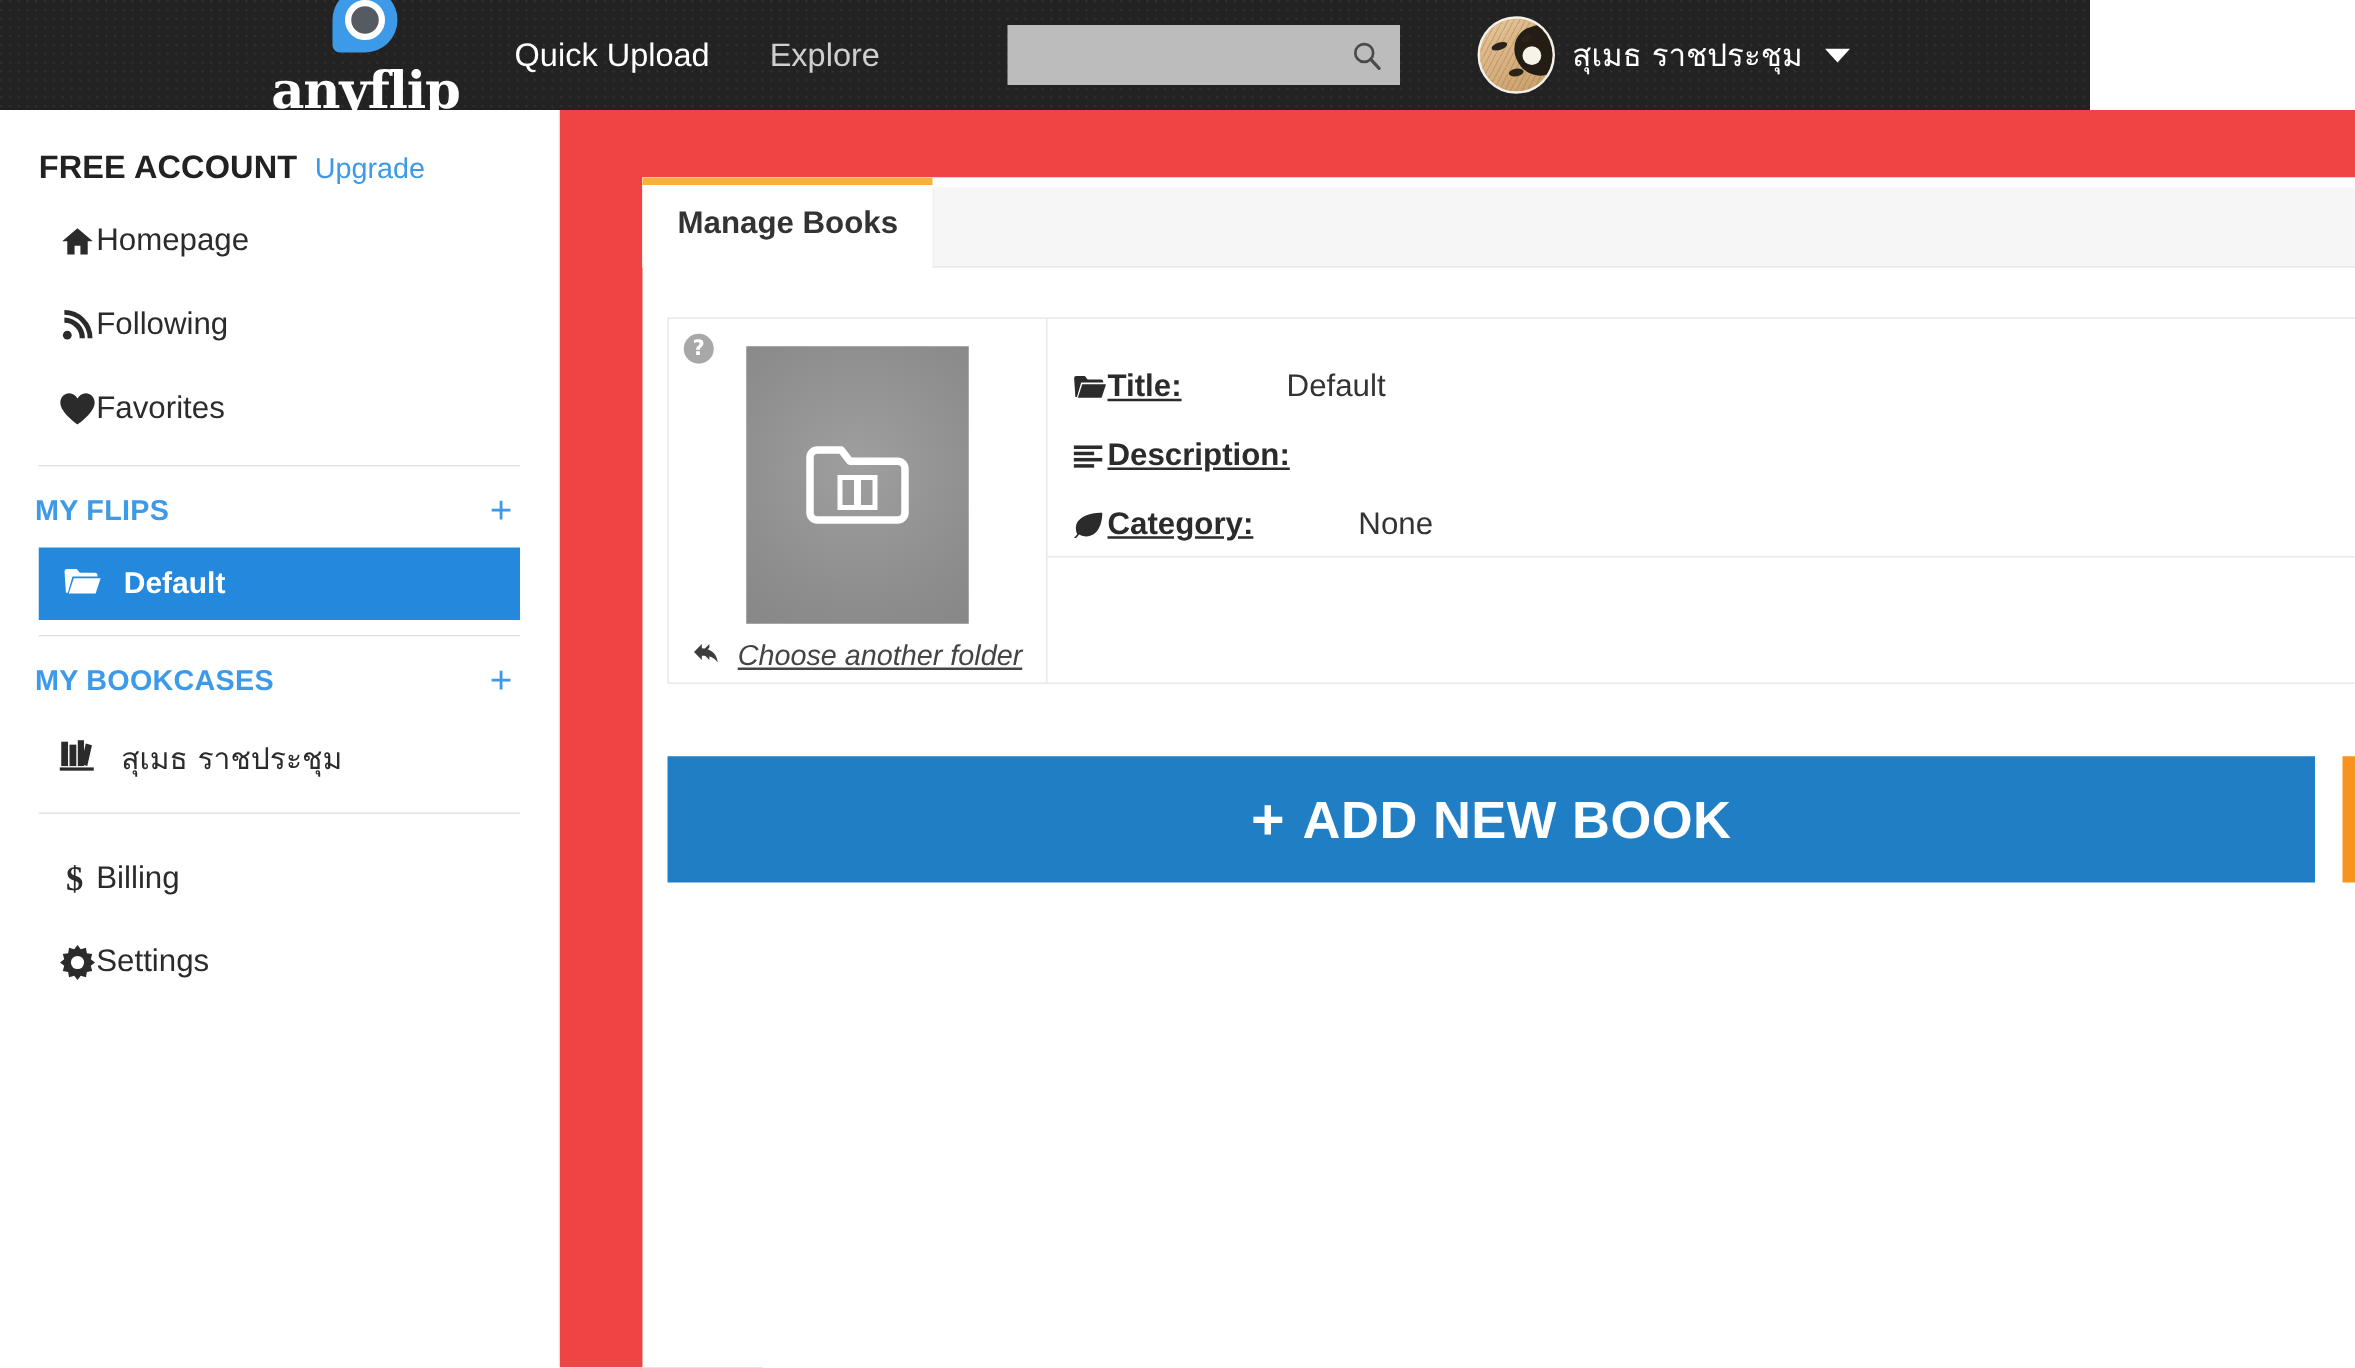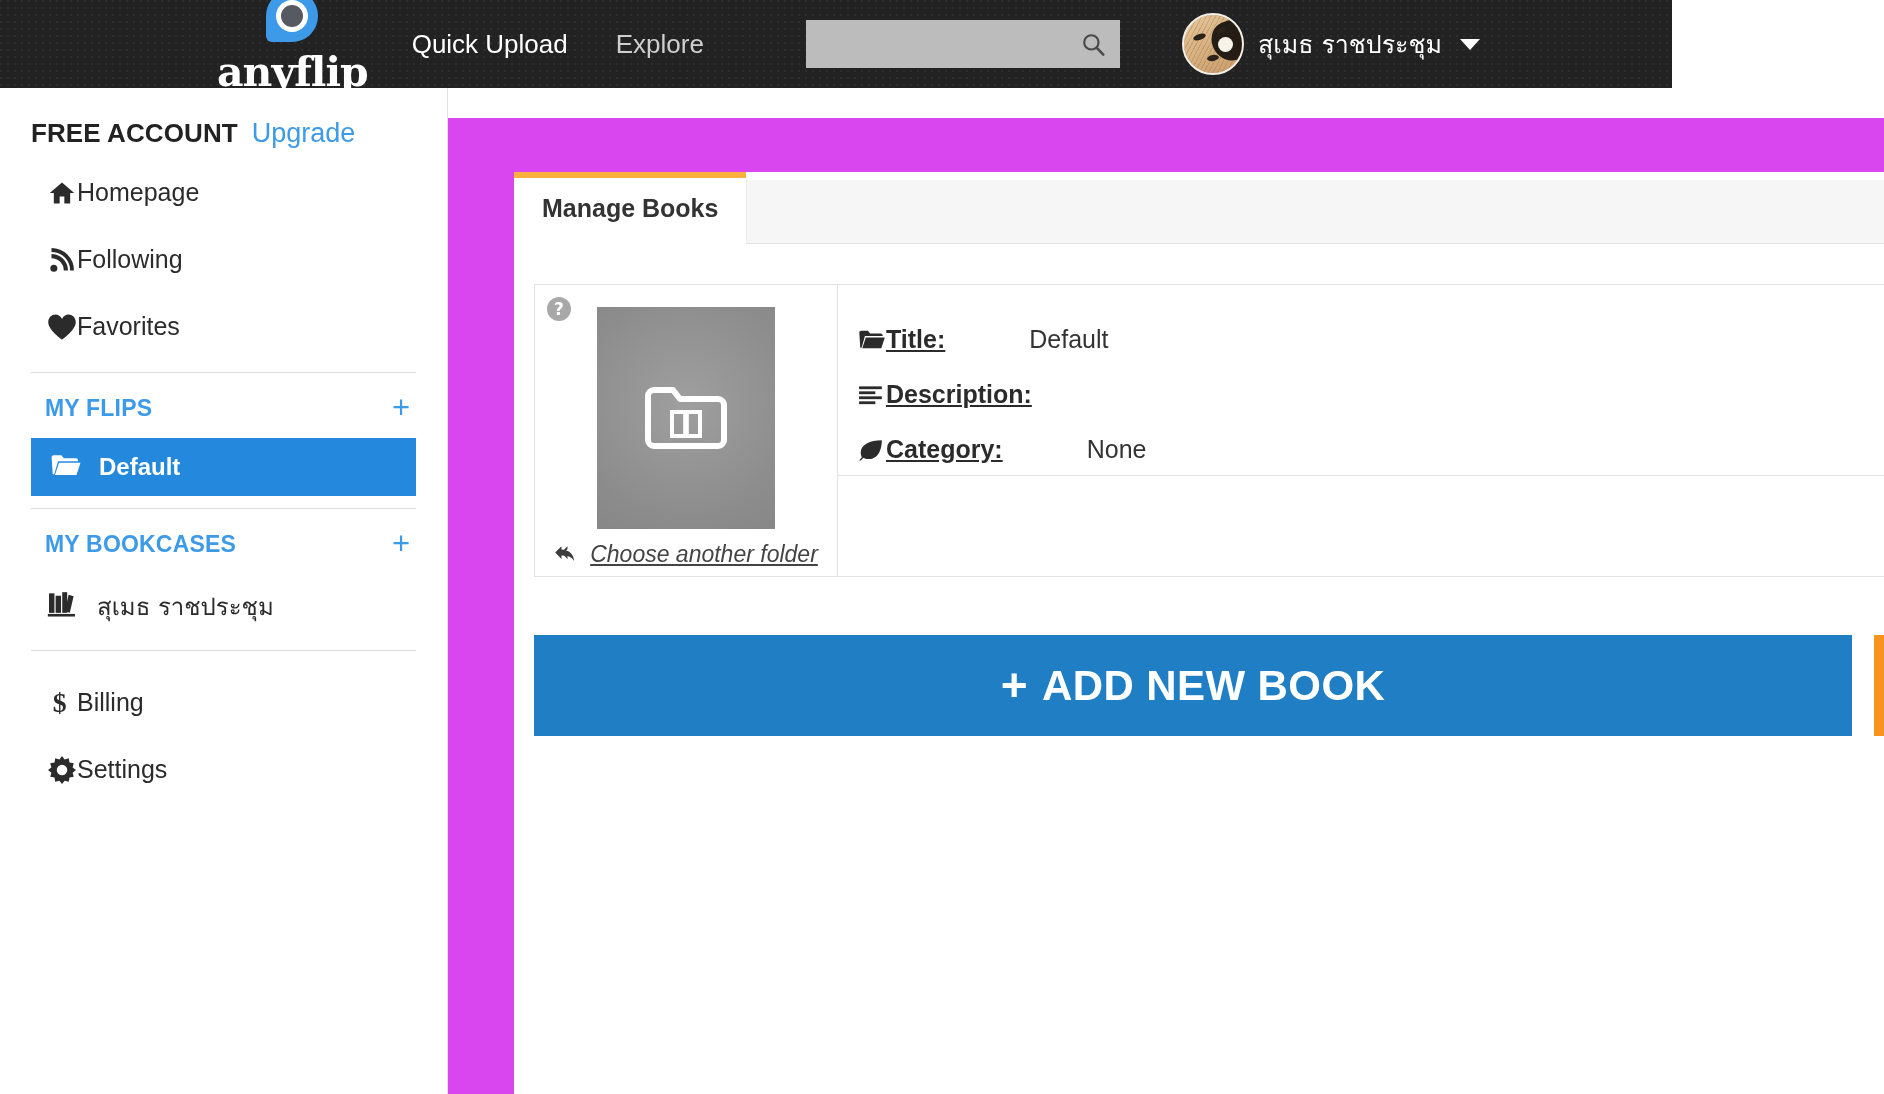--- a/index.html
+++ b/index.html
@@ -190,21 +190,21 @@
     gap: 14px;
     padding: 10px 0 10px 31px;
   }
   .acct-label {
     font-size: 26px;
     font-weight: bold;
     color: #222222;
     letter-spacing: 0.1px;
   }
   .acct-upgrade {
-    font-size: 27px;
+    font-size: 23px;
     color: #3d9ae8;
     text-decoration: none;
     cursor: pointer;
   }
 
   .nav-item {
     display: flex;
     align-items: center;
     height: 67px;
     padding-left: 47px;
@@ -228,21 +228,21 @@
   .sb-divider {
     height: 1px;
     background: #dcdcdc;
     margin: 12px 31px 0 31px;
   }
 
   .group-head {
     display: flex;
     align-items: center;
     justify-content: space-between;
-    padding: 22px 37px 16px 45px;
+    padding: 22px 37px 16px 28px;
   }
   .group-title {
     font-size: 23px;
     font-weight: bold;
     color: #3d9ae8;
     letter-spacing: 0.2px;
   }
   .group-plus {
     font-size: 31px;
     color: #3d9ae8;
@@ -284,24 +284,23 @@
   .bookcase-item .txt {
     font-size: 24px;
     color: #2b2b2b;
     font-family: "DejaVu Sans", "Liberation Sans", sans-serif;
     white-space: nowrap;
   }
 
   
   .main {
     flex: 1;
-    background: #d946ef;
+    background: #ef4444;
     position: relative;
     overflow: hidden;
-    margin-top: 30px;
   }
   .content-sheet {
     position: absolute;
     left: 66px;
     top: 54px;
     right: -44px;
     bottom: -40px;
     background: #ffffff;
   }
 

